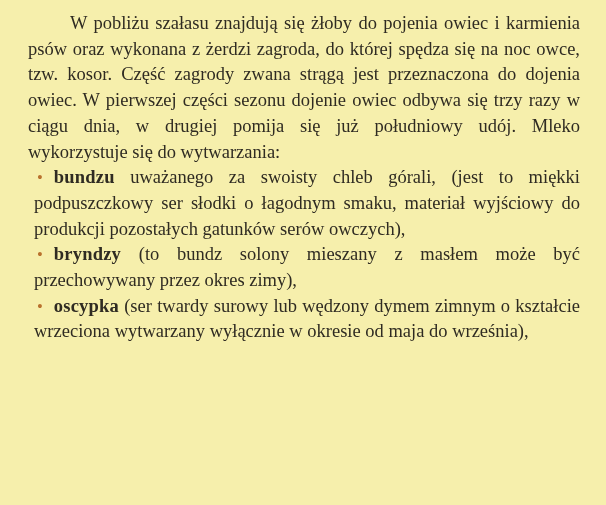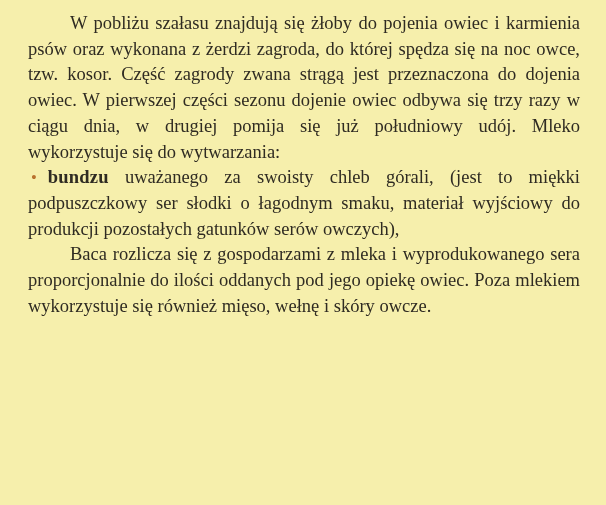--- a/index.html
+++ b/index.html
@@ -25,36 +25,37 @@
     font-family: "Liberation Serif", "DejaVu Serif", serif;
     font-size: 18.5px;
     line-height: 25.7px;
     color: var(--text-color);
     text-align: justify;
     hyphens: none;
     -webkit-hyphens: none;
   }
   p { margin: 0; padding: 0; }
   .para-indent { text-indent: 42px; }
-  .bullet-item { text-indent: 3px; }
+  .bullet-item { text-indent: 3px; margin-left: 6px; }
   .bullet {
     color: var(--bullet-color);
     margin-right: 11px;
     font-size: 0.9em;
   }
   .term { font-weight: bold; letter-spacing: 0.2px; }
 </style>
 </head>
 <body>
 
 <div class="page">
 
   <p class="para-indent">W pobliżu szałasu znajdują się żłoby do pojenia owiec i karmienia psów oraz wykonana z żerdzi zagroda, do której spędza się na noc owce, tzw. kosor. Część zagrody zwana strągą jest przeznaczona do dojenia owiec. W pierwszej części sezonu dojenie owiec odbywa się trzy razy w ciągu dnia, w drugiej pomija się już południowy udój. Mleko wykorzystuje się do wytwarzania:</p>
 
   <p class="bullet-item"><span class="bullet">•</span><span class="term">bundzu</span><span> uważanego za swoisty chleb górali, (jest to miękki podpuszczkowy ser słodki o łagodnym smaku, materiał wyjściowy do produkcji pozostałych gatunków serów owczych),</span></p>
 
+  <p class="bullet-item"><span class="bullet">•</span><span class="term">bryndzy</span><span> (to bundz solony mieszany z masłem może być przechowywany przez okres zimy),</span></p>
+
+  <p class="bullet-item"><span class="bullet">•</span><span class="term">oscypka</span><span> (ser twardy surowy lub wędzony dymem zimnym o kształcie wrzeciona wytwarzany wyłącznie w okresie od maja do września),</span></p>
 
 
 
 
-  <p class="para-indent">Baca rozlicza się z gospodarzami z mleka i wyprodukowanego sera proporcjonalnie do ilości oddanych pod jego opiekę owiec. Poza mlekiem wykorzystuje się również mięso, wełnę i skóry owcze.</p>
-
 </div>
 
 </body></html>

